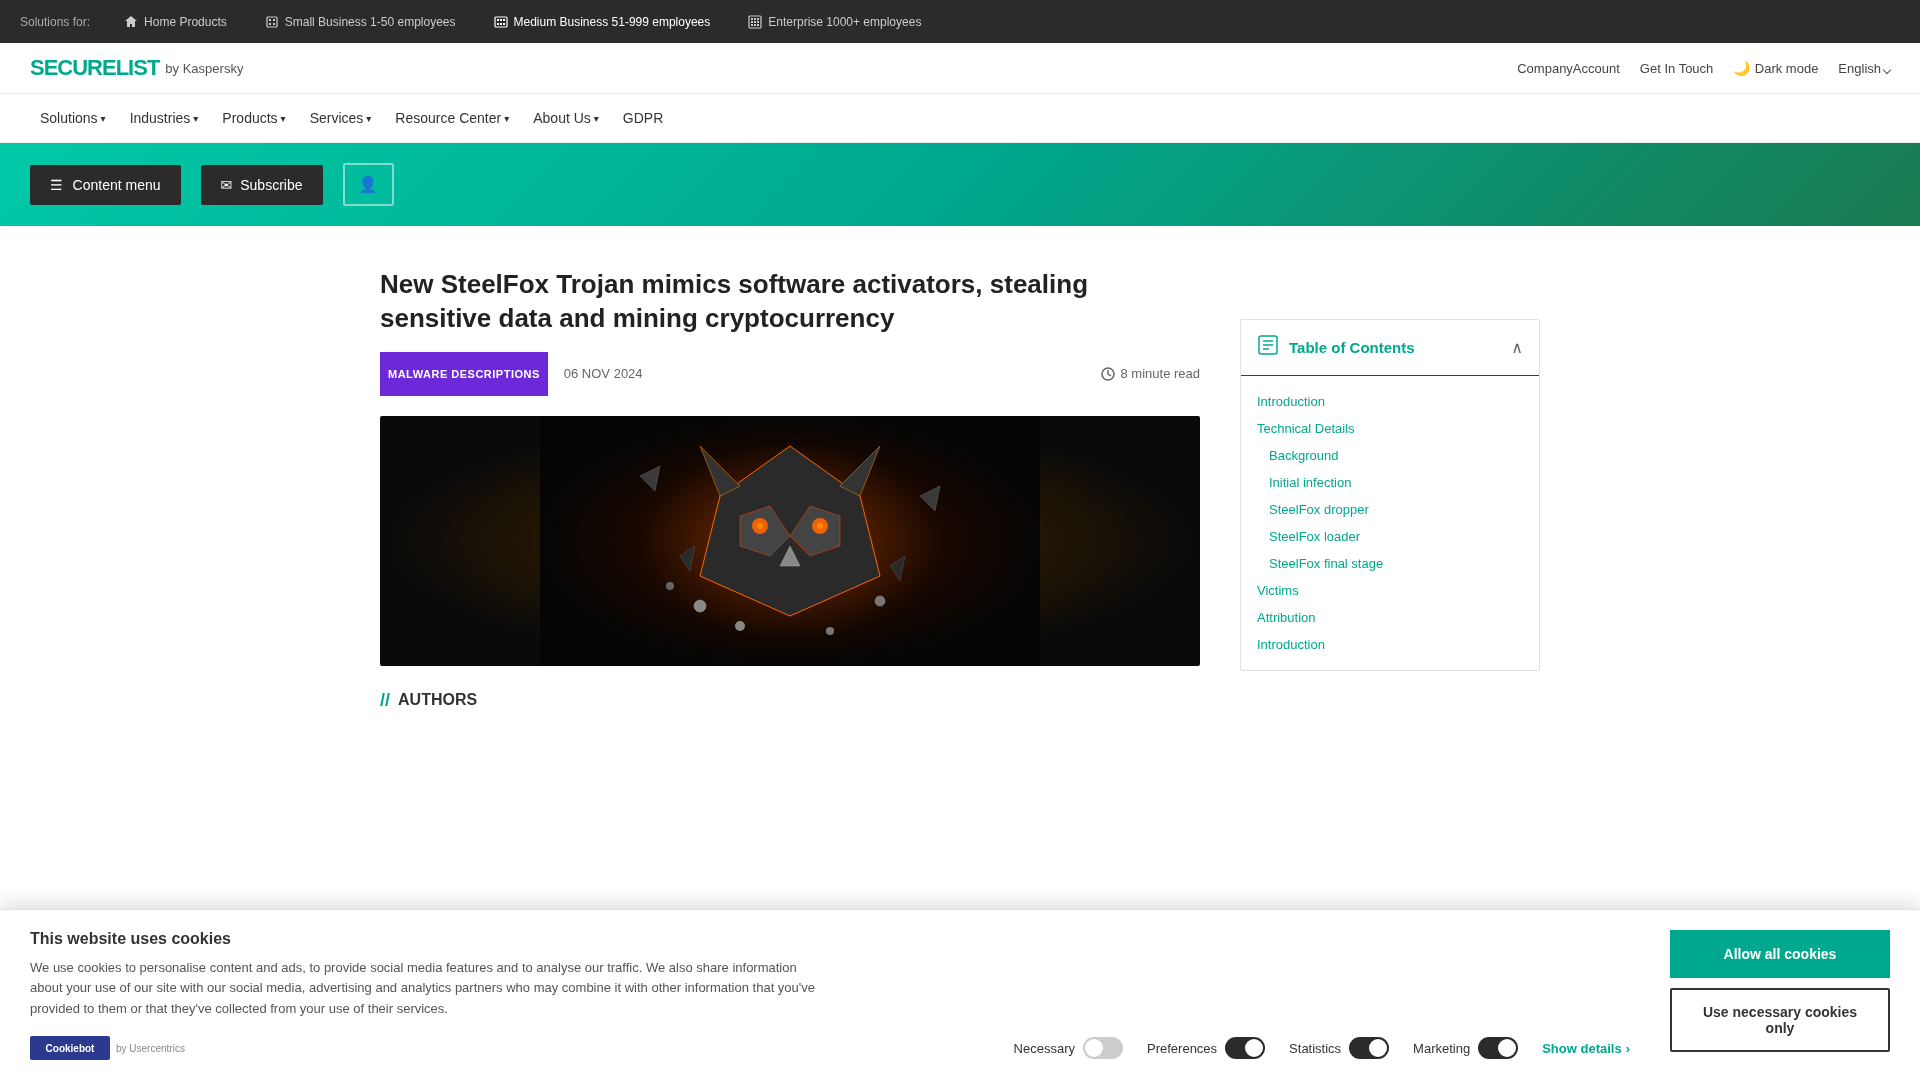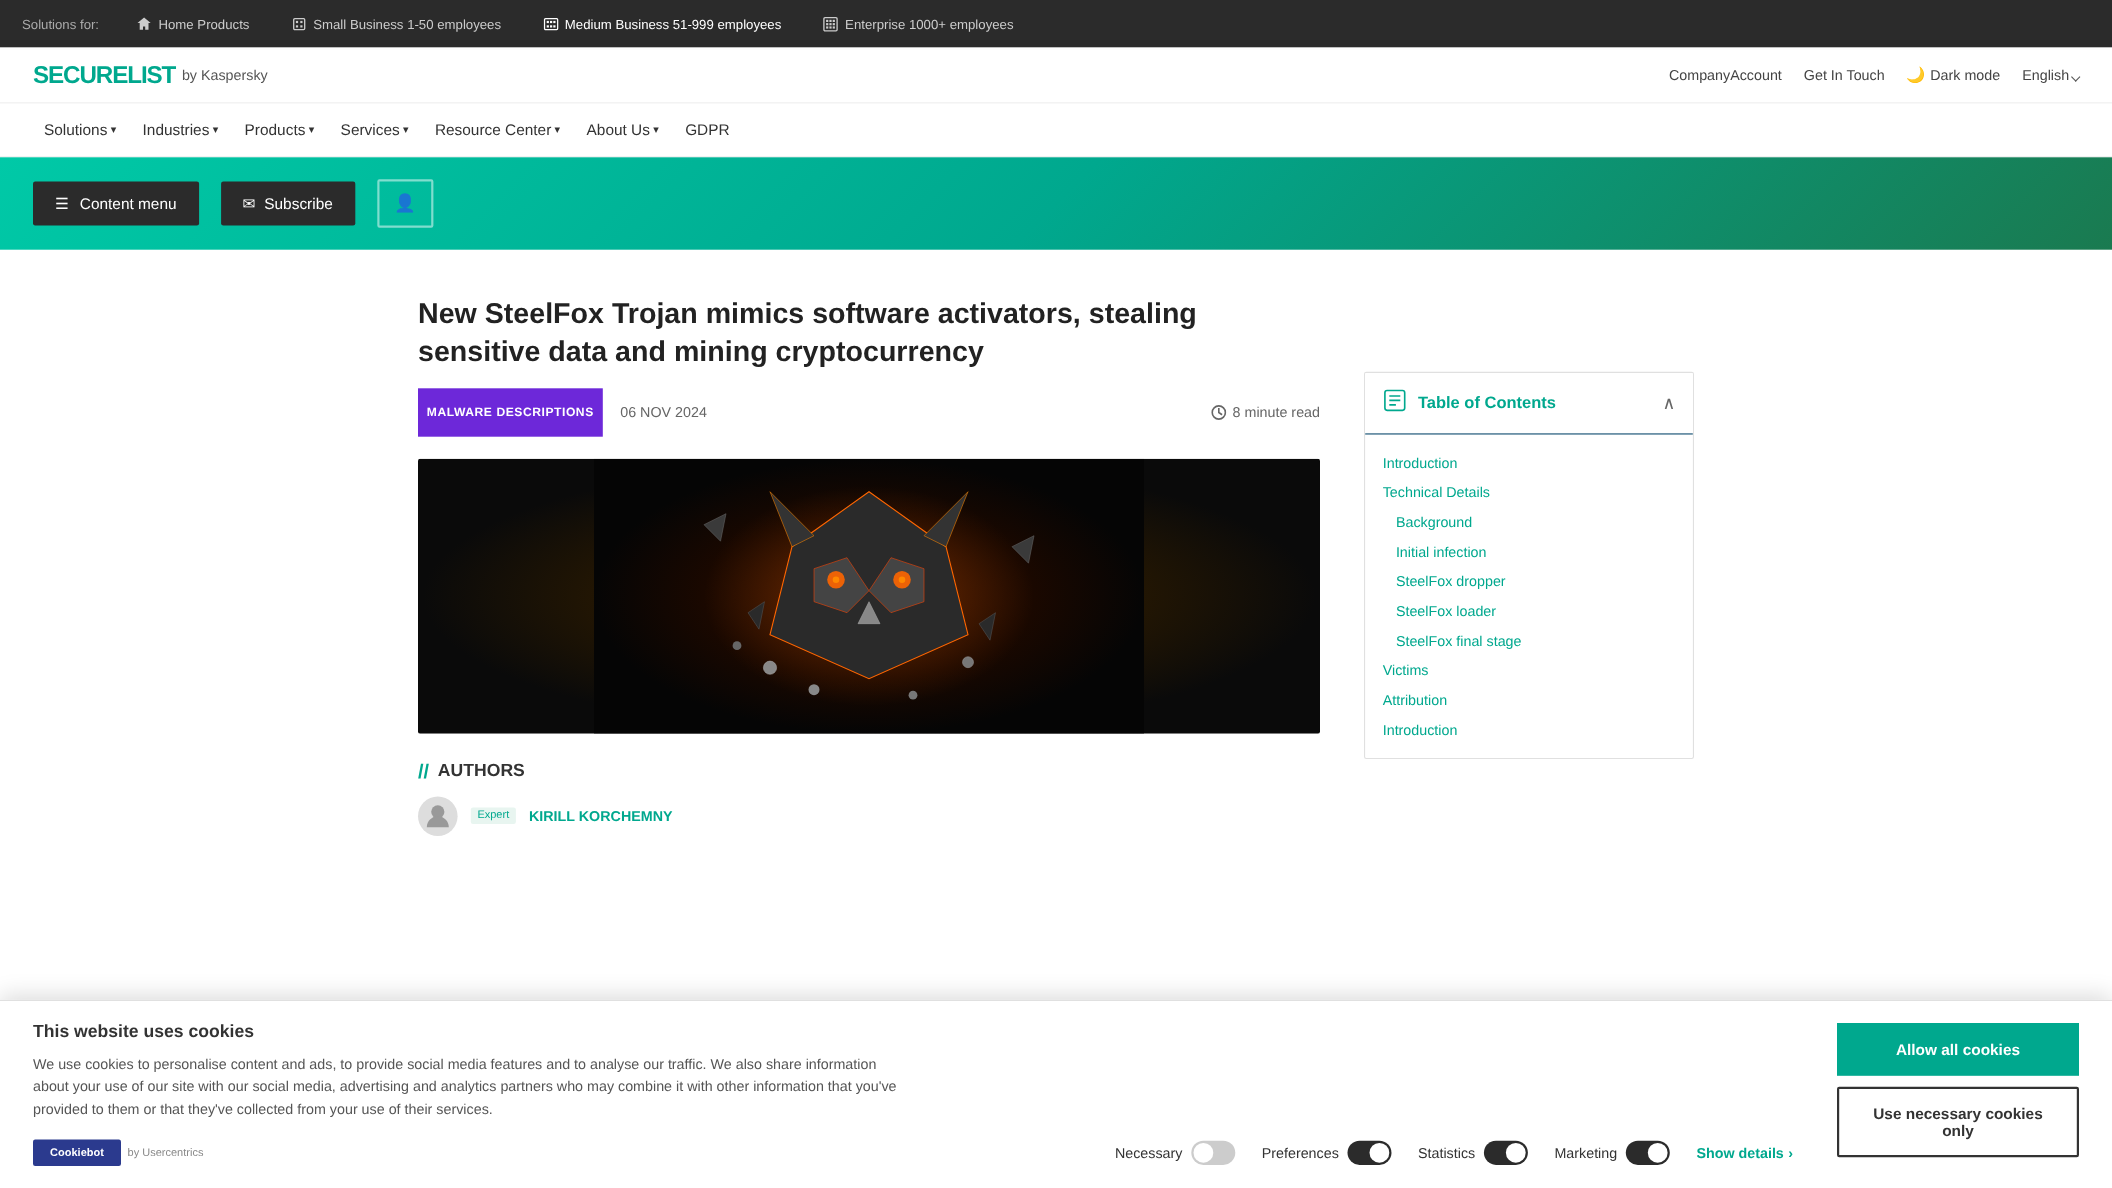--- a/index.html
+++ b/index.html
@@ -431,30 +431,20 @@
           <circle cx="290" cy="215" r="4" fill="#777"></circle>
           <circle cx="130" cy="170" r="4" fill="#666"></circle>
         </svg>
       </div>
     </div>
 
     <div class="authors-section">
       <div class="authors-label">
         <span class="authors-accent">//</span>
         <span>AUTHORS</span>
-      </div>
-      <div class="author-row">
-        <div class="author-avatar">
-          <svg width="28" height="28" viewBox="0 0 28 28" fill="#999">
-              <circle cx="14" cy="10" r="6"></circle>
-              <path d="M4 24c0-5.5 4.5-10 10-10s10 4.5 10 10"></path>
-            </svg>
-        </div>
-        <span class="author-badge">Expert</span>
-        <span class="author-name">KIRILL KORCHEMNY</span>
       </div>
     </div>
   </div>
 
   <div class="sidebar">
     <div class="toc-box">
       <div class="toc-header">
         <div class="toc-title">
           <span class="toc-icon">
             <svg width="22" height="22" viewBox="0 0 22 22" fill="none" stroke="#00a88e" stroke-width="1.5">

